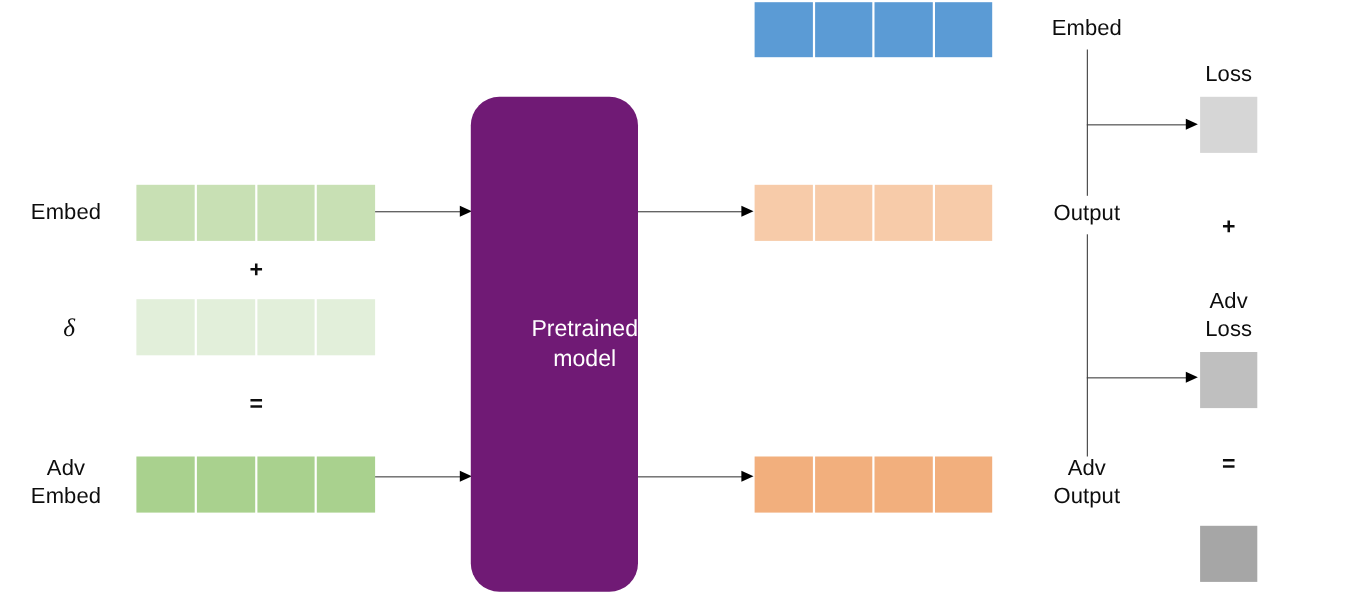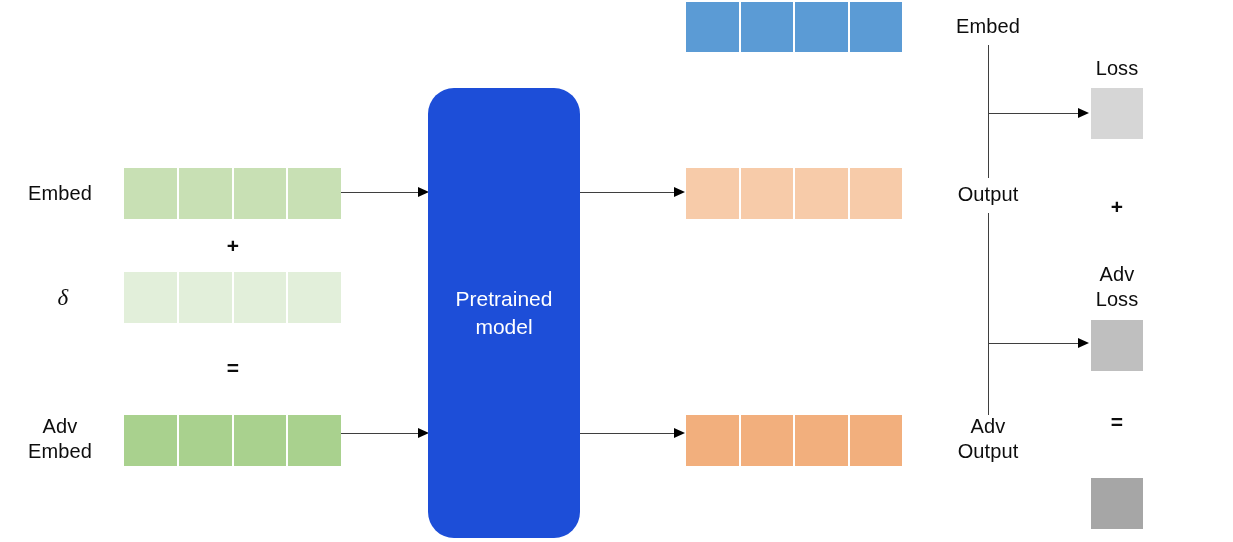--- a/index.html
+++ b/index.html
@@ -123,21 +123,21 @@
   <div class="abs" style="left:341px; top:187px; width:90px; height:12px;">
     <div class="hline abs" style="left:0; top:5px; width:79px;"></div>
     <div class="arrow-head abs" style="left:77px; top:0px;"></div>
   </div>
 
   <div class="abs" style="left:341px; top:428px; width:90px; height:12px;">
     <div class="hline abs" style="left:0; top:5px; width:79px;"></div>
     <div class="arrow-head abs" style="left:77px; top:0px;"></div>
   </div>
 
-  <div class="abs model-box flexcenter" style="left:428px; top:88px; width:152px; height:450px; background:#1d4ed8;">
+  <div class="abs model-box flexcenter" style="left:428px; top:88px; width:152px; height:450px; background:#701a75;justify-content:flex-end;">
     <div class="model-text">Pretrained
 model</div>
   </div>
 
   <div class="abs" style="left:580px; top:187px; width:110px; height:12px;">
     <div class="hline abs" style="left:0; top:5px; width:96px;"></div>
     <div class="arrow-head abs" style="left:94px; top:0px;"></div>
   </div>
 
   <div class="abs" style="left:580px; top:428px; width:110px; height:12px;">

